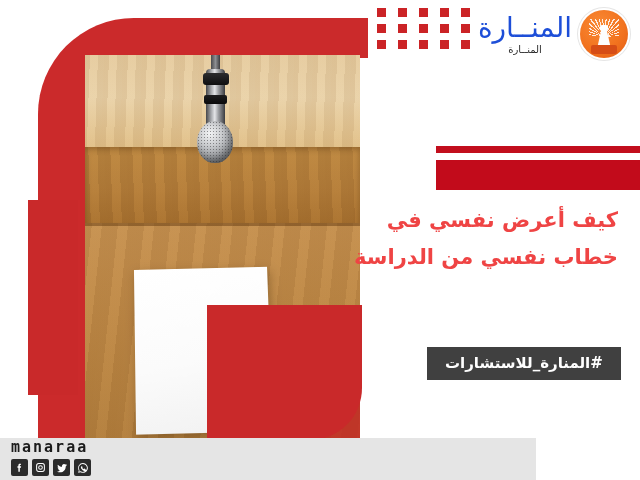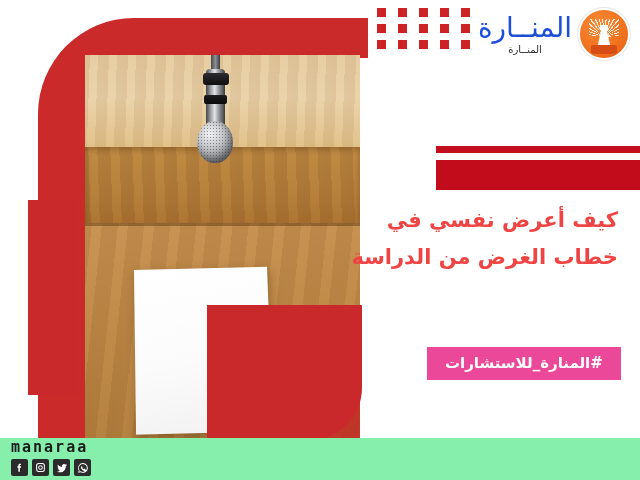--- a/index.html
+++ b/index.html
@@ -217,27 +217,27 @@
     position:absolute;right:22px;top:202px;width:290px;
     direction:rtl;text-align:right;
     color:#ef4444;font-weight:bold;font-size:21px;line-height:1.75;
     letter-spacing:0px;
   }
   .headline .ln{display:block;white-space:nowrap;}
 
   
   .hashtag{
     position:absolute;left:427px;top:347px;
-    background:#ec4899;color:#ffffff;
+    background:#404040;color:#ffffff;
     padding:7px 18px 8px 18px;
     direction:rtl;font-size:15px;font-weight:bold;letter-spacing:.3px;
   }
 
   
-  .footer{position:absolute;left:0;bottom:0;width:640px;height:42px;background:#86efac;}
+  .footer{position:absolute;left:0;bottom:0;width:536px;height:42px;background:#e5e5e5;}
   .brand{
     position:absolute;left:11px;top:0px;
     font-family:"DejaVu Sans Mono","Liberation Mono",monospace;
     font-size:15px;font-weight:bold;color:#1c1c1c;letter-spacing:2px;
   }
   .socials{position:absolute;left:11px;top:21px;display:flex;gap:4px;}
   .sicon{
     width:17px;height:17px;background:#2b2b2b;border-radius:2px;
     display:flex;align-items:center;justify-content:center;
     color:#ffffff;font-size:11px;font-weight:bold;line-height:1;
@@ -322,21 +322,21 @@
       <div class="lh-tower"></div>
       <div class="lh-base"></div>
     </div>
   </div>
 
   <div class="bar-thin"></div>
   <div class="bar-thick"></div>
 
   <div class="headline">
     <span class="ln">كيف أعرض نفسي في</span>
-    <span class="ln">خطاب الغرض من الدراسة</span>
+    <span class="ln">خطاب نفسي من الدراسة</span>
   </div>
 
   <div class="hashtag">#المنارة_للاستشارات</div>
 
   <div class="footer">
     <div class="brand">manaraa</div>
 
     <div class="socials">
       <span class="sicon">
         <svg width="11" height="11" viewBox="0 0 24 24" fill="#fff">

